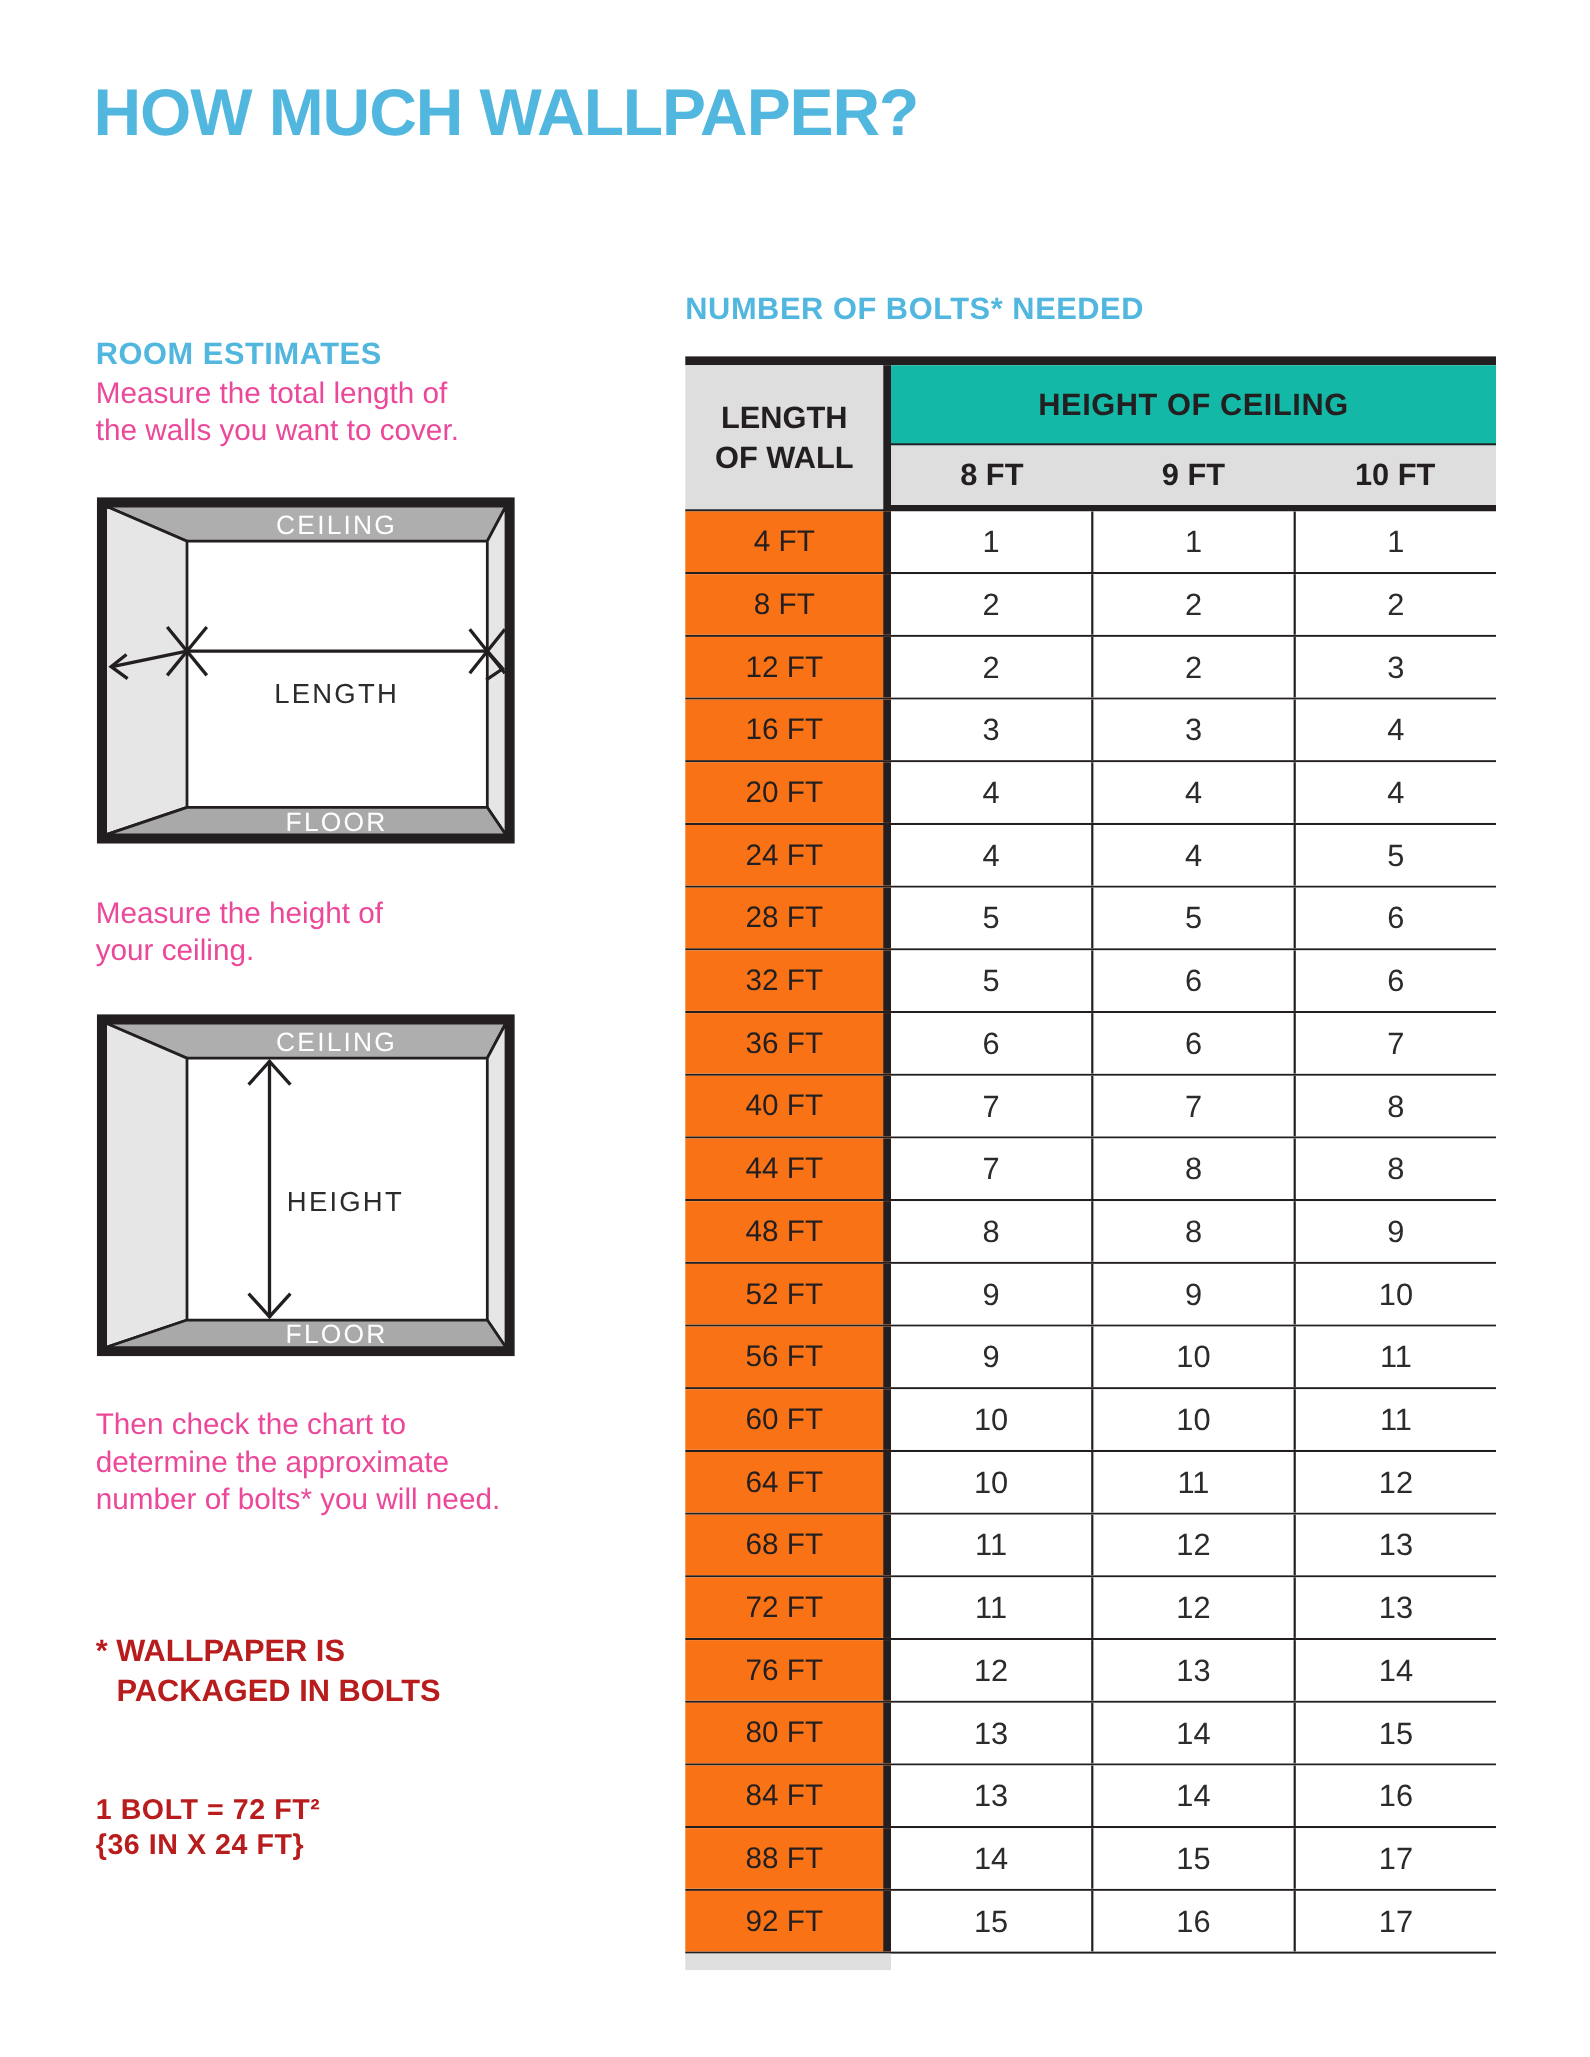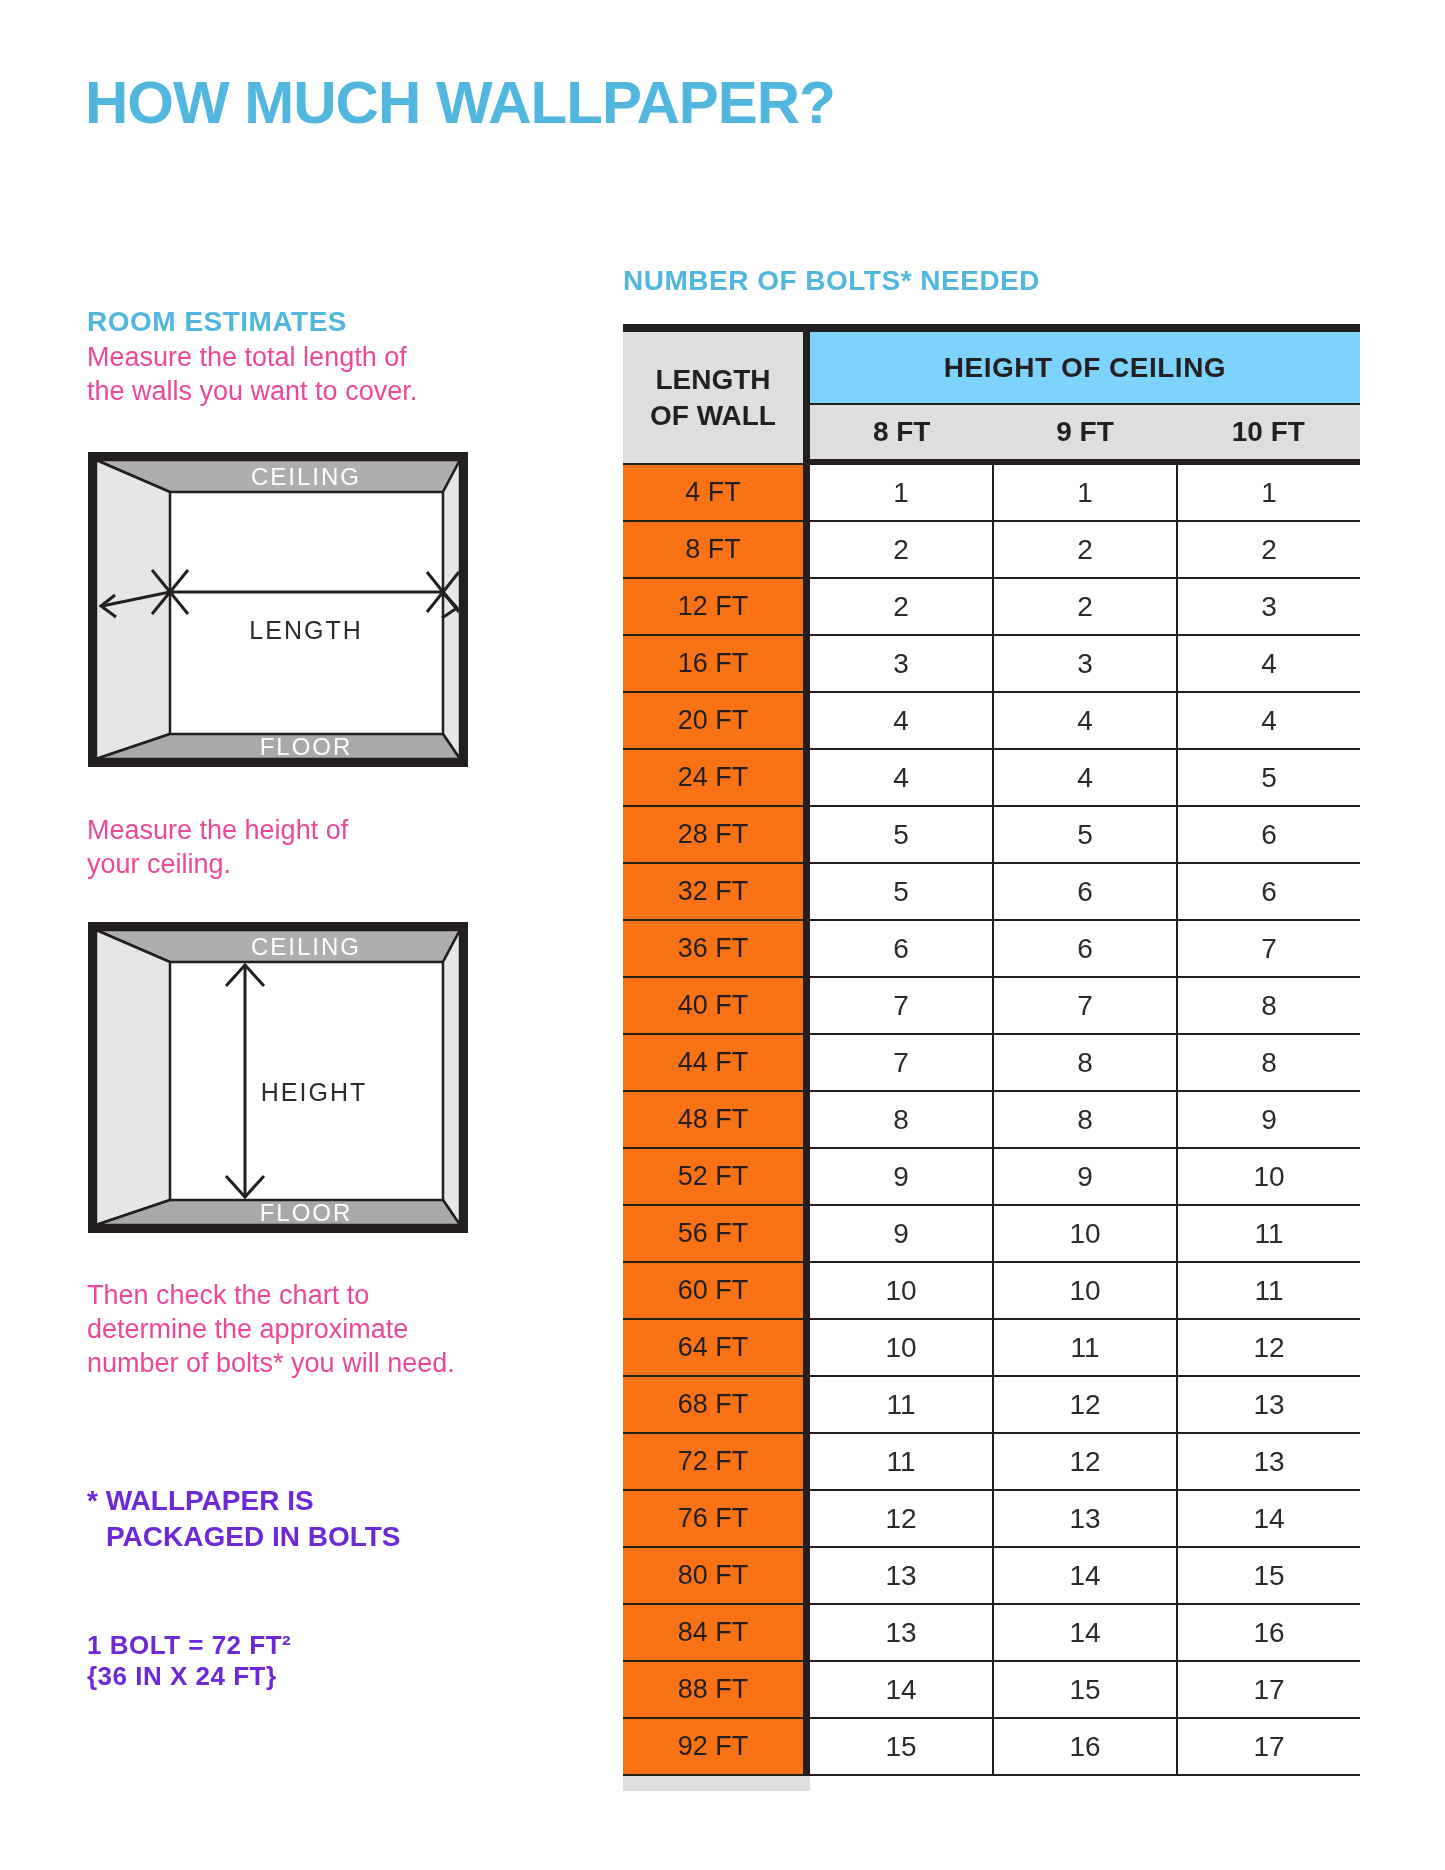--- a/index.html
+++ b/index.html
@@ -17,21 +17,21 @@
   }
   #room-heading { left:87px; top:265px;margin-top:41px; }
   #bolts-heading { left:623px; top:265px; width:737px; text-align:left; }
   .body-text {
     position:absolute; left:87px; margin:0; font-size:27px; line-height:34px;
     color:#ec4899; white-space:nowrap;
   }
   #para-length { top:340px; }
   #para-height { top:813px; }
   #para-chart  { top:1278px; }
-  .foot { position:absolute; left:87px; margin:0; font-weight:bold; color:#6d28d9; white-space:nowrap; }
+  .foot { position:absolute; left:87px; margin:0; font-weight:bold; color:#b91c1c; white-space:nowrap; }
   #footnote { top:1483px; font-size:28px; line-height:36px; }
   #footnote .indent { margin-left:19px;text-align:right; }
   #bolt-info { top:1630px; font-size:26px; line-height:31px; letter-spacing:0.5px; }
   .diagram { position:absolute; left:88px; }
   #diagram-length { top:452px; }
   #diagram-height { top:922px; }
   .diagram text {
     font-family:"Liberation Sans", sans-serif; letter-spacing:2px;
   }
   .diag-band-label { fill:#ffffff; font-size:24px; }
@@ -44,21 +44,21 @@
   }
   .thead { display:flex; height:133px; }
   .corner {
     width:180px; background:#dededf; border-right:7px solid #231f20;
     border-bottom:2px solid #231f20;
     display:flex; flex-direction:column; align-items:center; justify-content:center;
     font-weight:bold; font-size:28px; line-height:36px;
   }
   .dhead { flex:1; display:flex; flex-direction:column; border-bottom:6px solid #231f20; }
   .dhead-main {
-    height:71px; border-bottom:2px solid #231f20; background:#7dd3fc;
+    height:71px; border-bottom:2px solid #231f20; background:#14b8a6;
     display:flex; align-items:center; justify-content:center;
     font-weight:bold; font-size:28px; letter-spacing:0.5px;
   }
   .dhead-cols { flex:1; display:flex; background:#dededf; }
   .dhead-cols .colhead {
     flex:1; display:flex; align-items:center; justify-content:center;
     font-weight:bold; font-size:28px;
   }
   .trow { display:flex; height:55px; border-bottom:2px solid #231f20; }
   .trow .rlabel {

